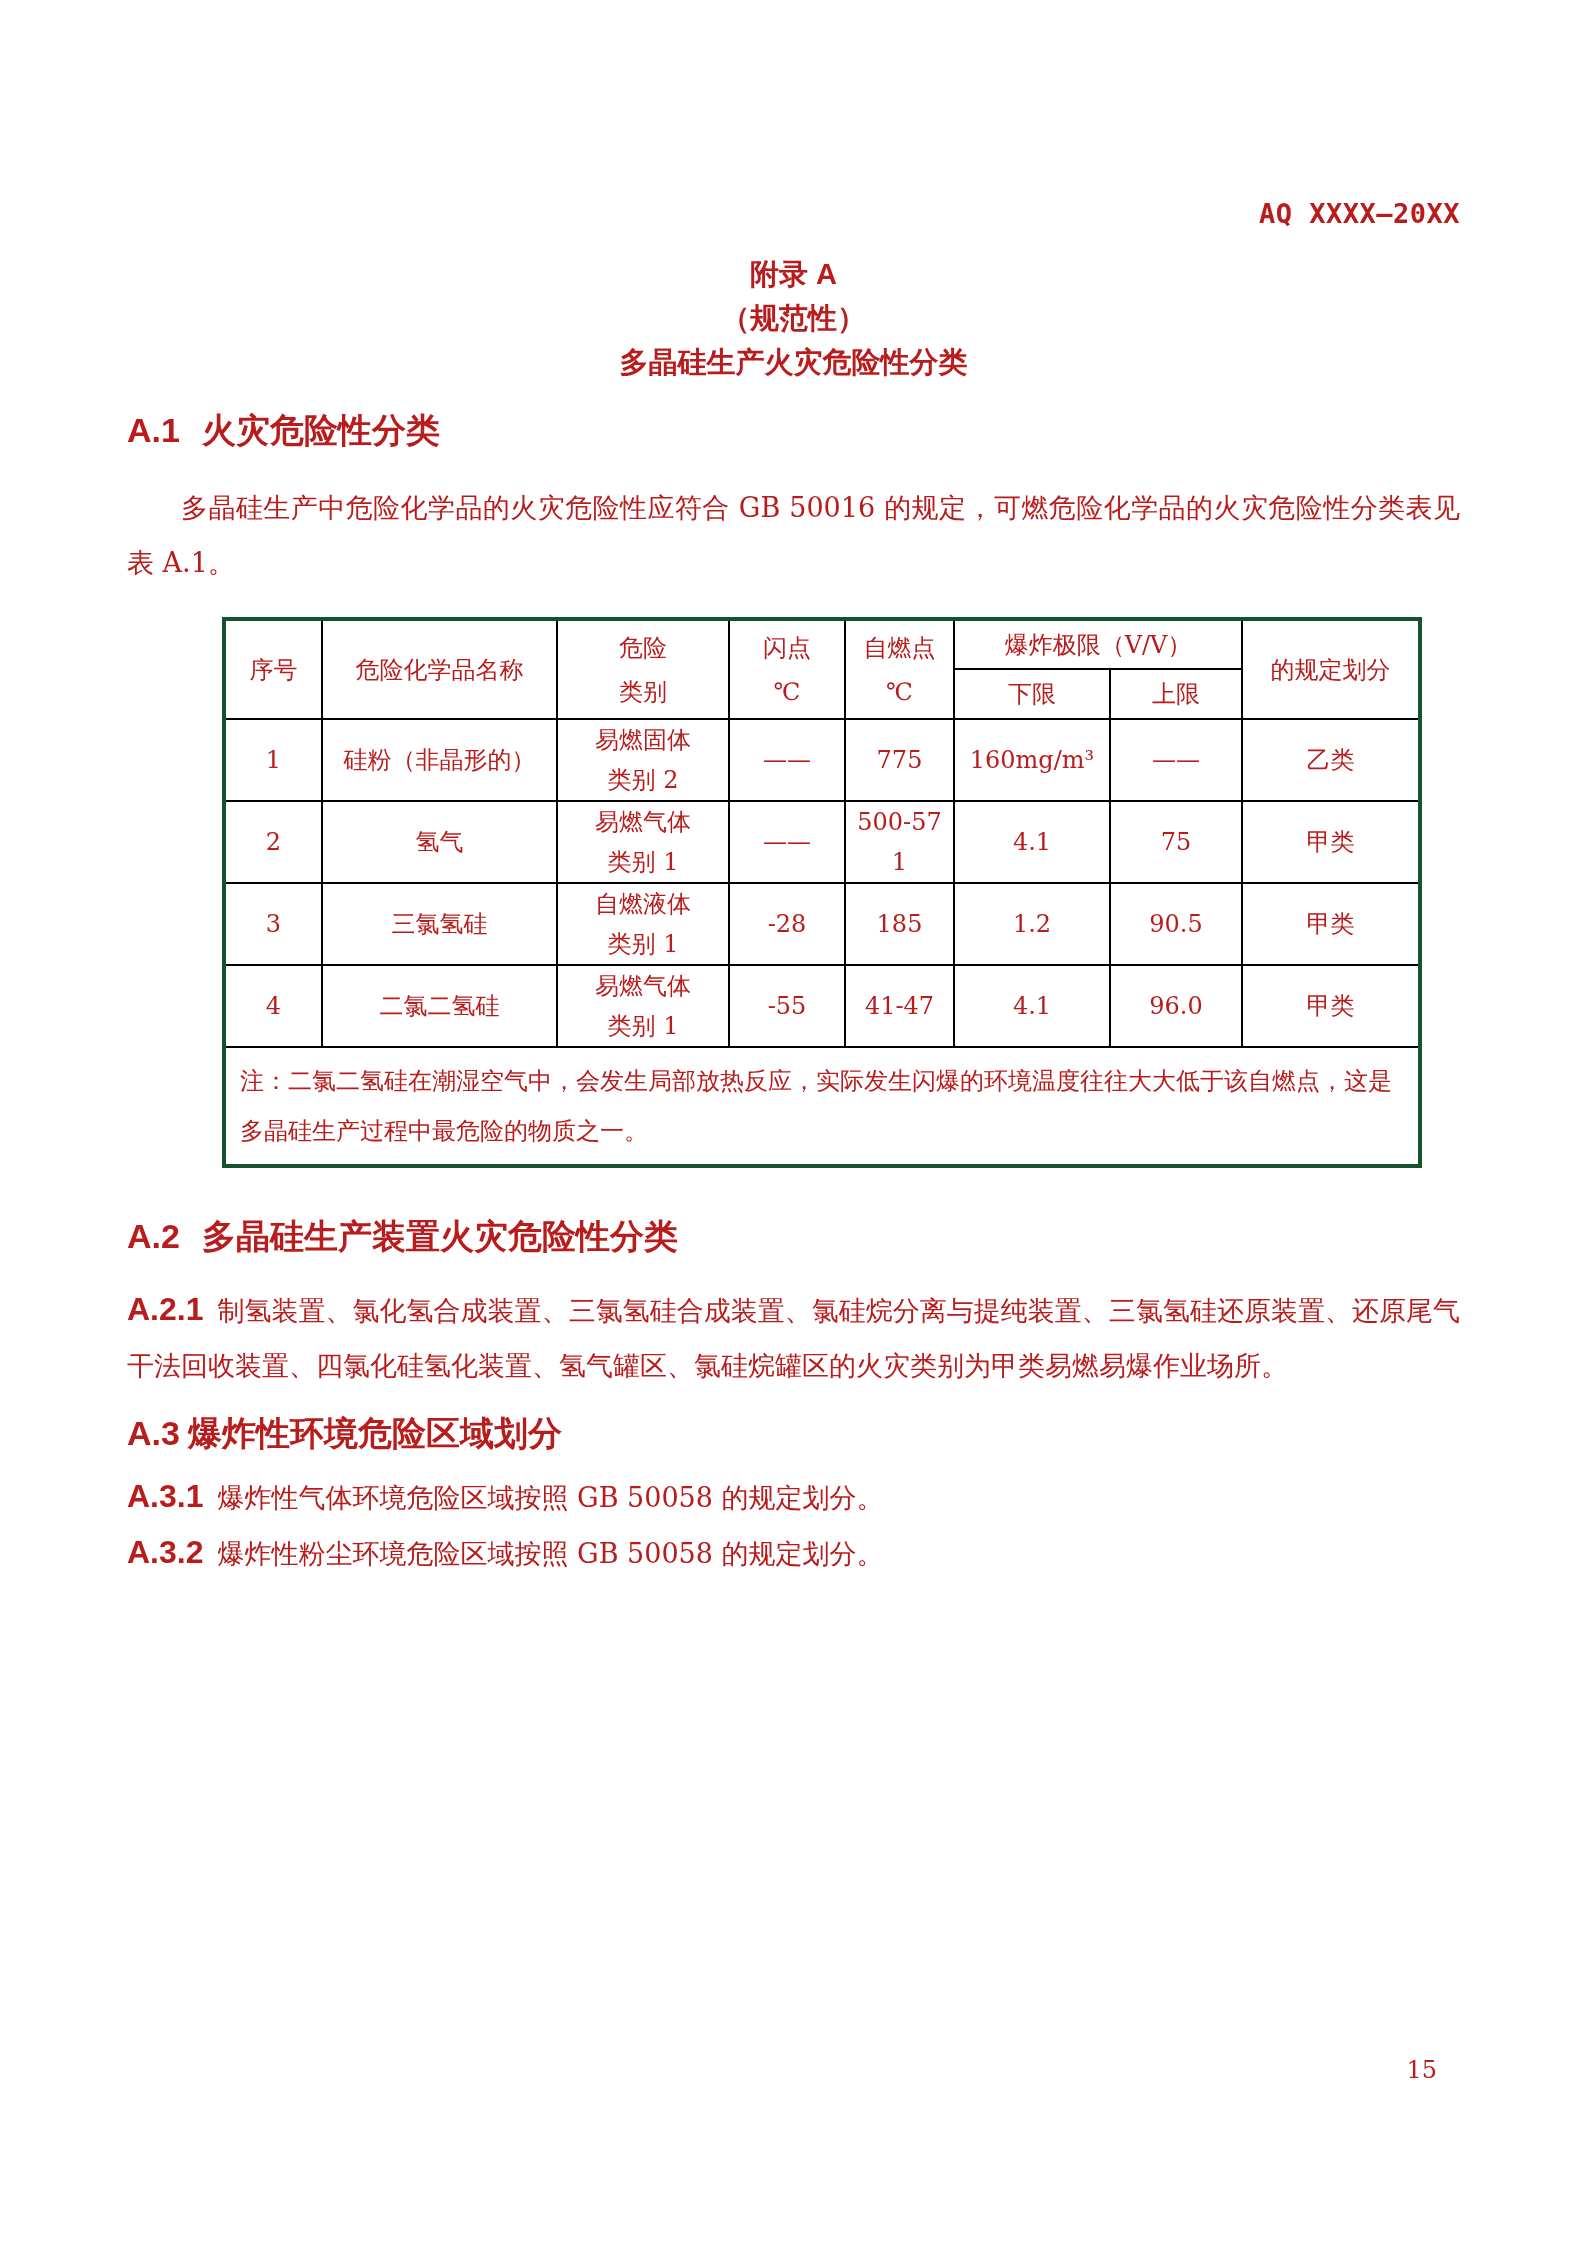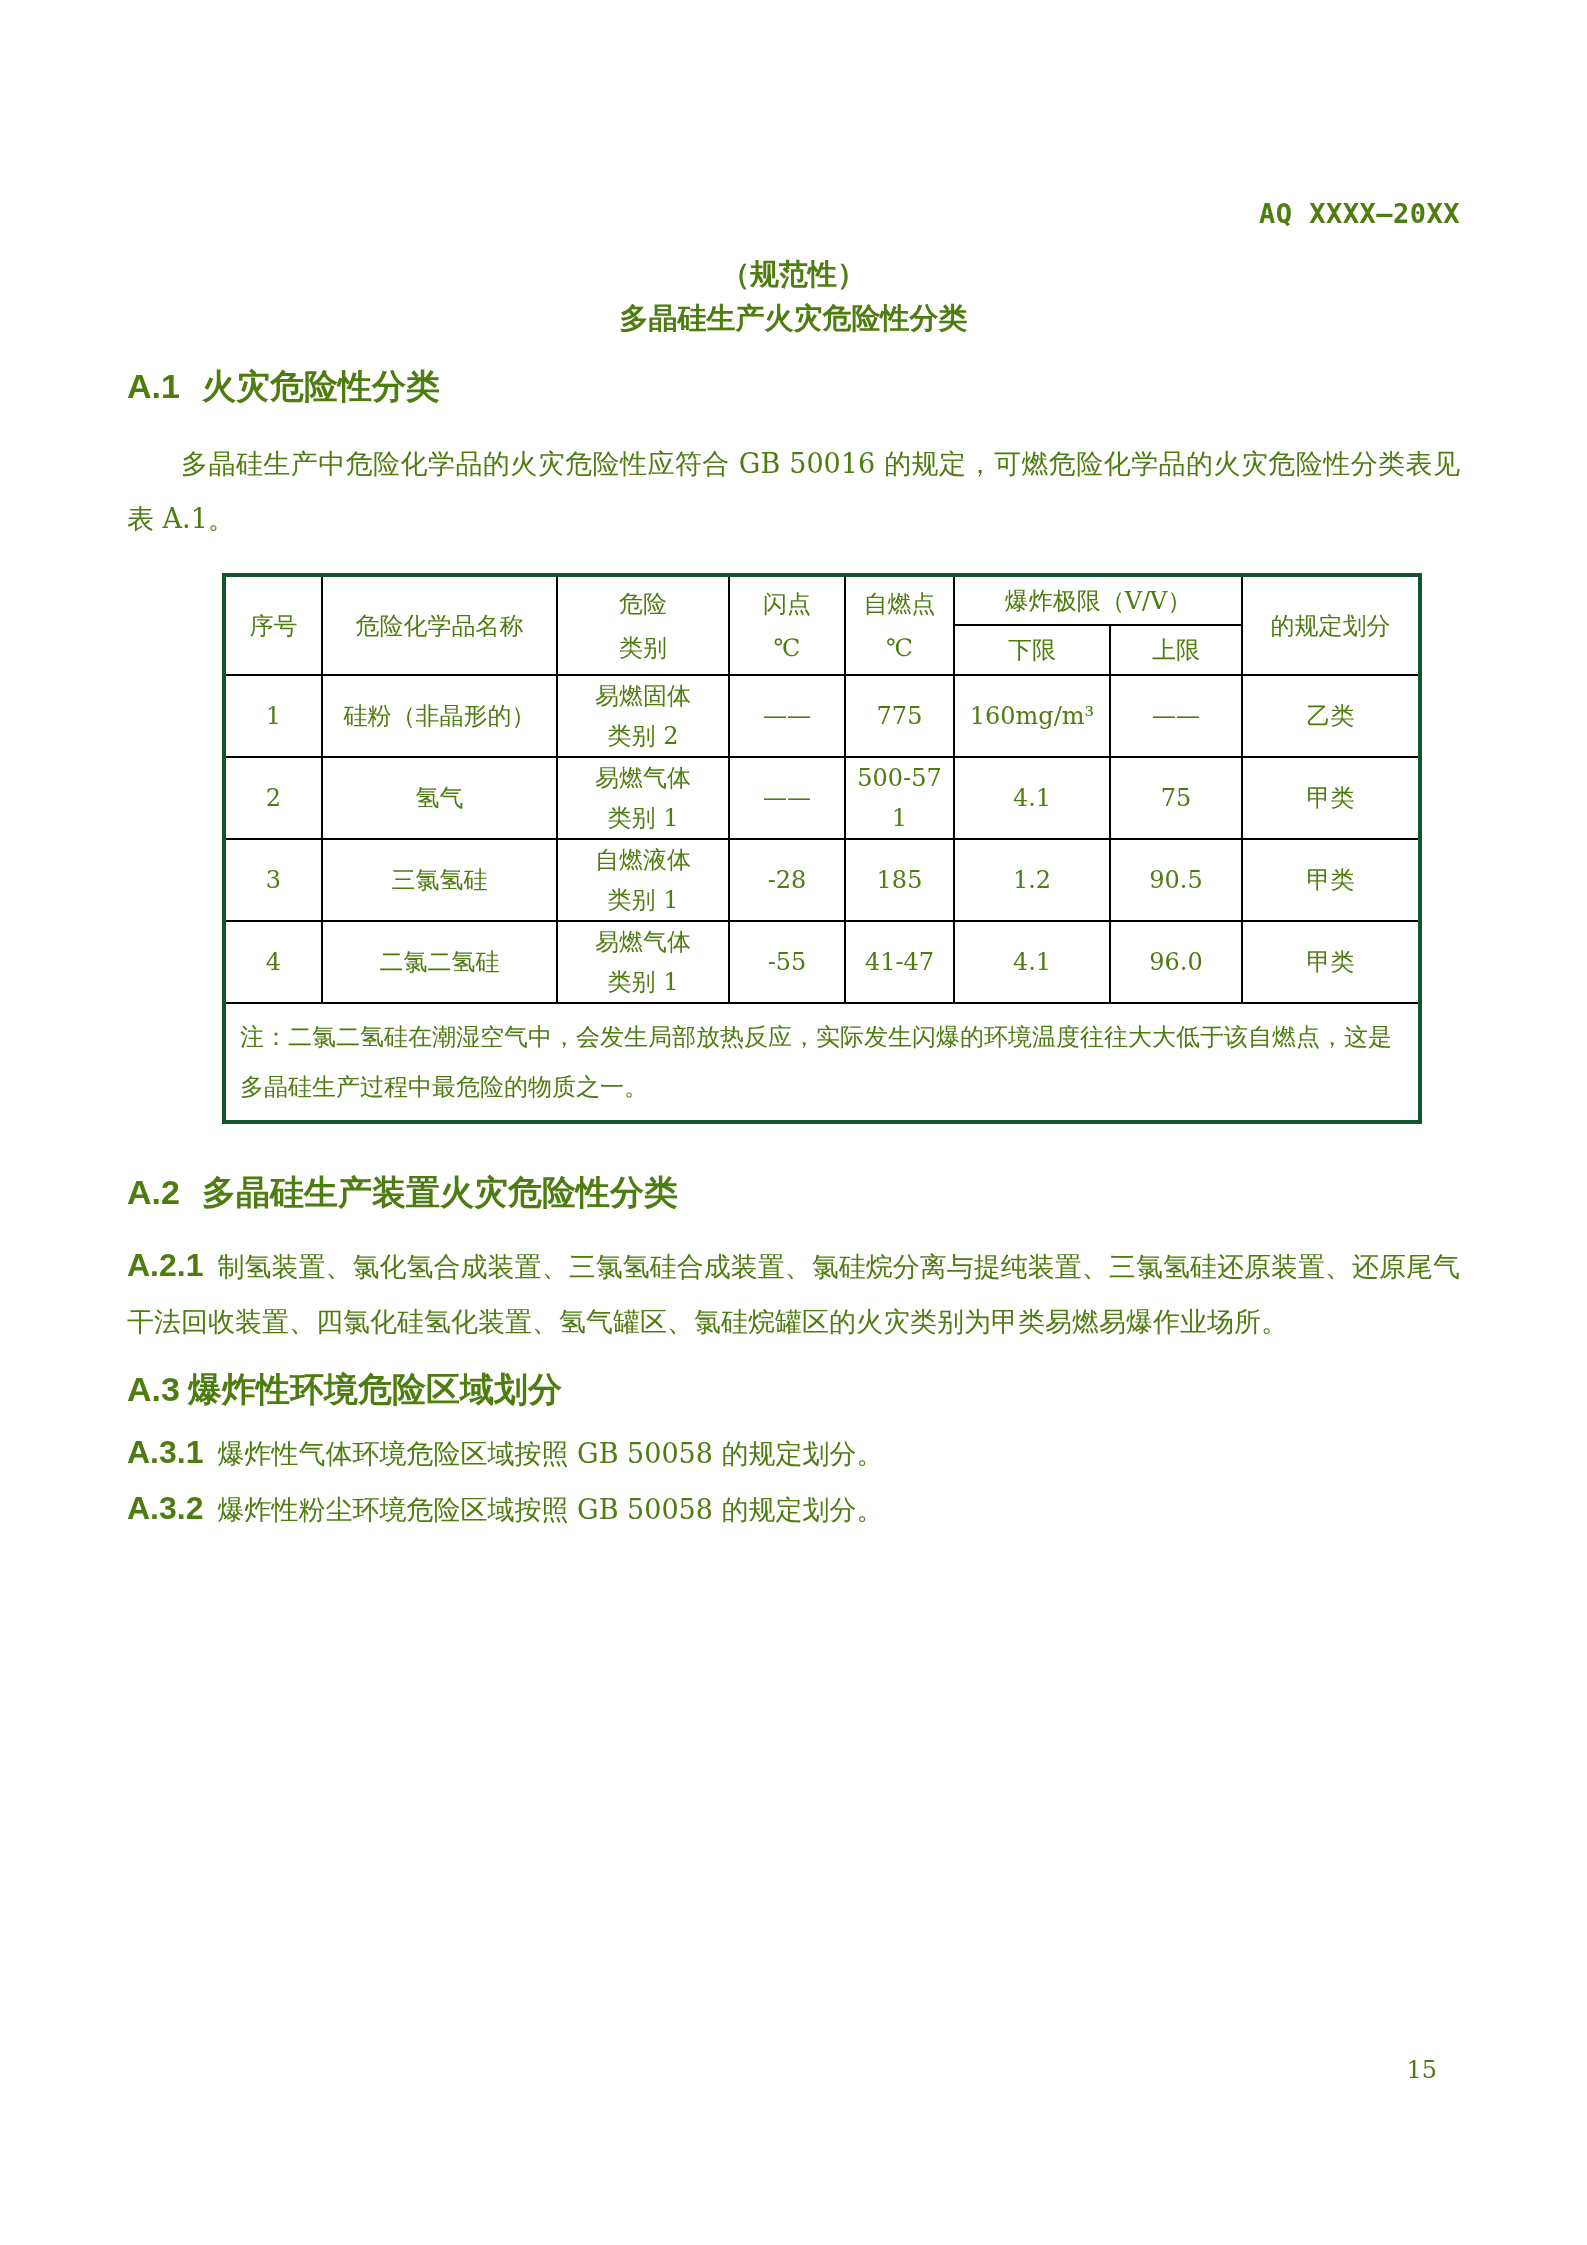--- a/index.html
+++ b/index.html
@@ -1,21 +1,21 @@
 <!DOCTYPE html>
 <html lang="zh"><head>
 <meta charset="utf-8">
 <style>
   html, body { margin: 0; padding: 0; background: #ffffff; }
   .page {
     position: relative;
     width: 1587px;
     height: 2245px;
     background: #ffffff;
-    color: #4d7c0f;
+    color: #b91c1c;
     font-family: "DejaVu Serif", "Liberation Serif", serif;
     overflow: hidden;
   }
   .margins { padding: 0 127px; }
 
   .header-code {
     padding-top: 198px;
     text-align: right;
     font-family: "DejaVu Sans Mono", "Liberation Mono", monospace;
     font-weight: 700;
@@ -112,20 +112,21 @@
 </style>
 </head>
 <body>
 
 <div class="page">
   <div class="margins">
 
     <div class="header-code">AQ XXXX—20XX</div>
 
     <div class="title-block">
+      <div class="title-line">附录 A</div>
       <div class="title-line">（规范性）</div>
       <div class="title-line">多晶硅生产火灾危险性分类</div>
     </div>
 
     <div class="section-heading h-a1">
       <span class="gap-wide">A.1</span><span>火灾危险性分类</span>
     </div>
 
     <p class="para">多晶硅生产中危险化学品的火灾危险性应符合 GB 50016 的规定，可燃危险化学品的火灾危险性分类表见表 A.1。</p>
 

